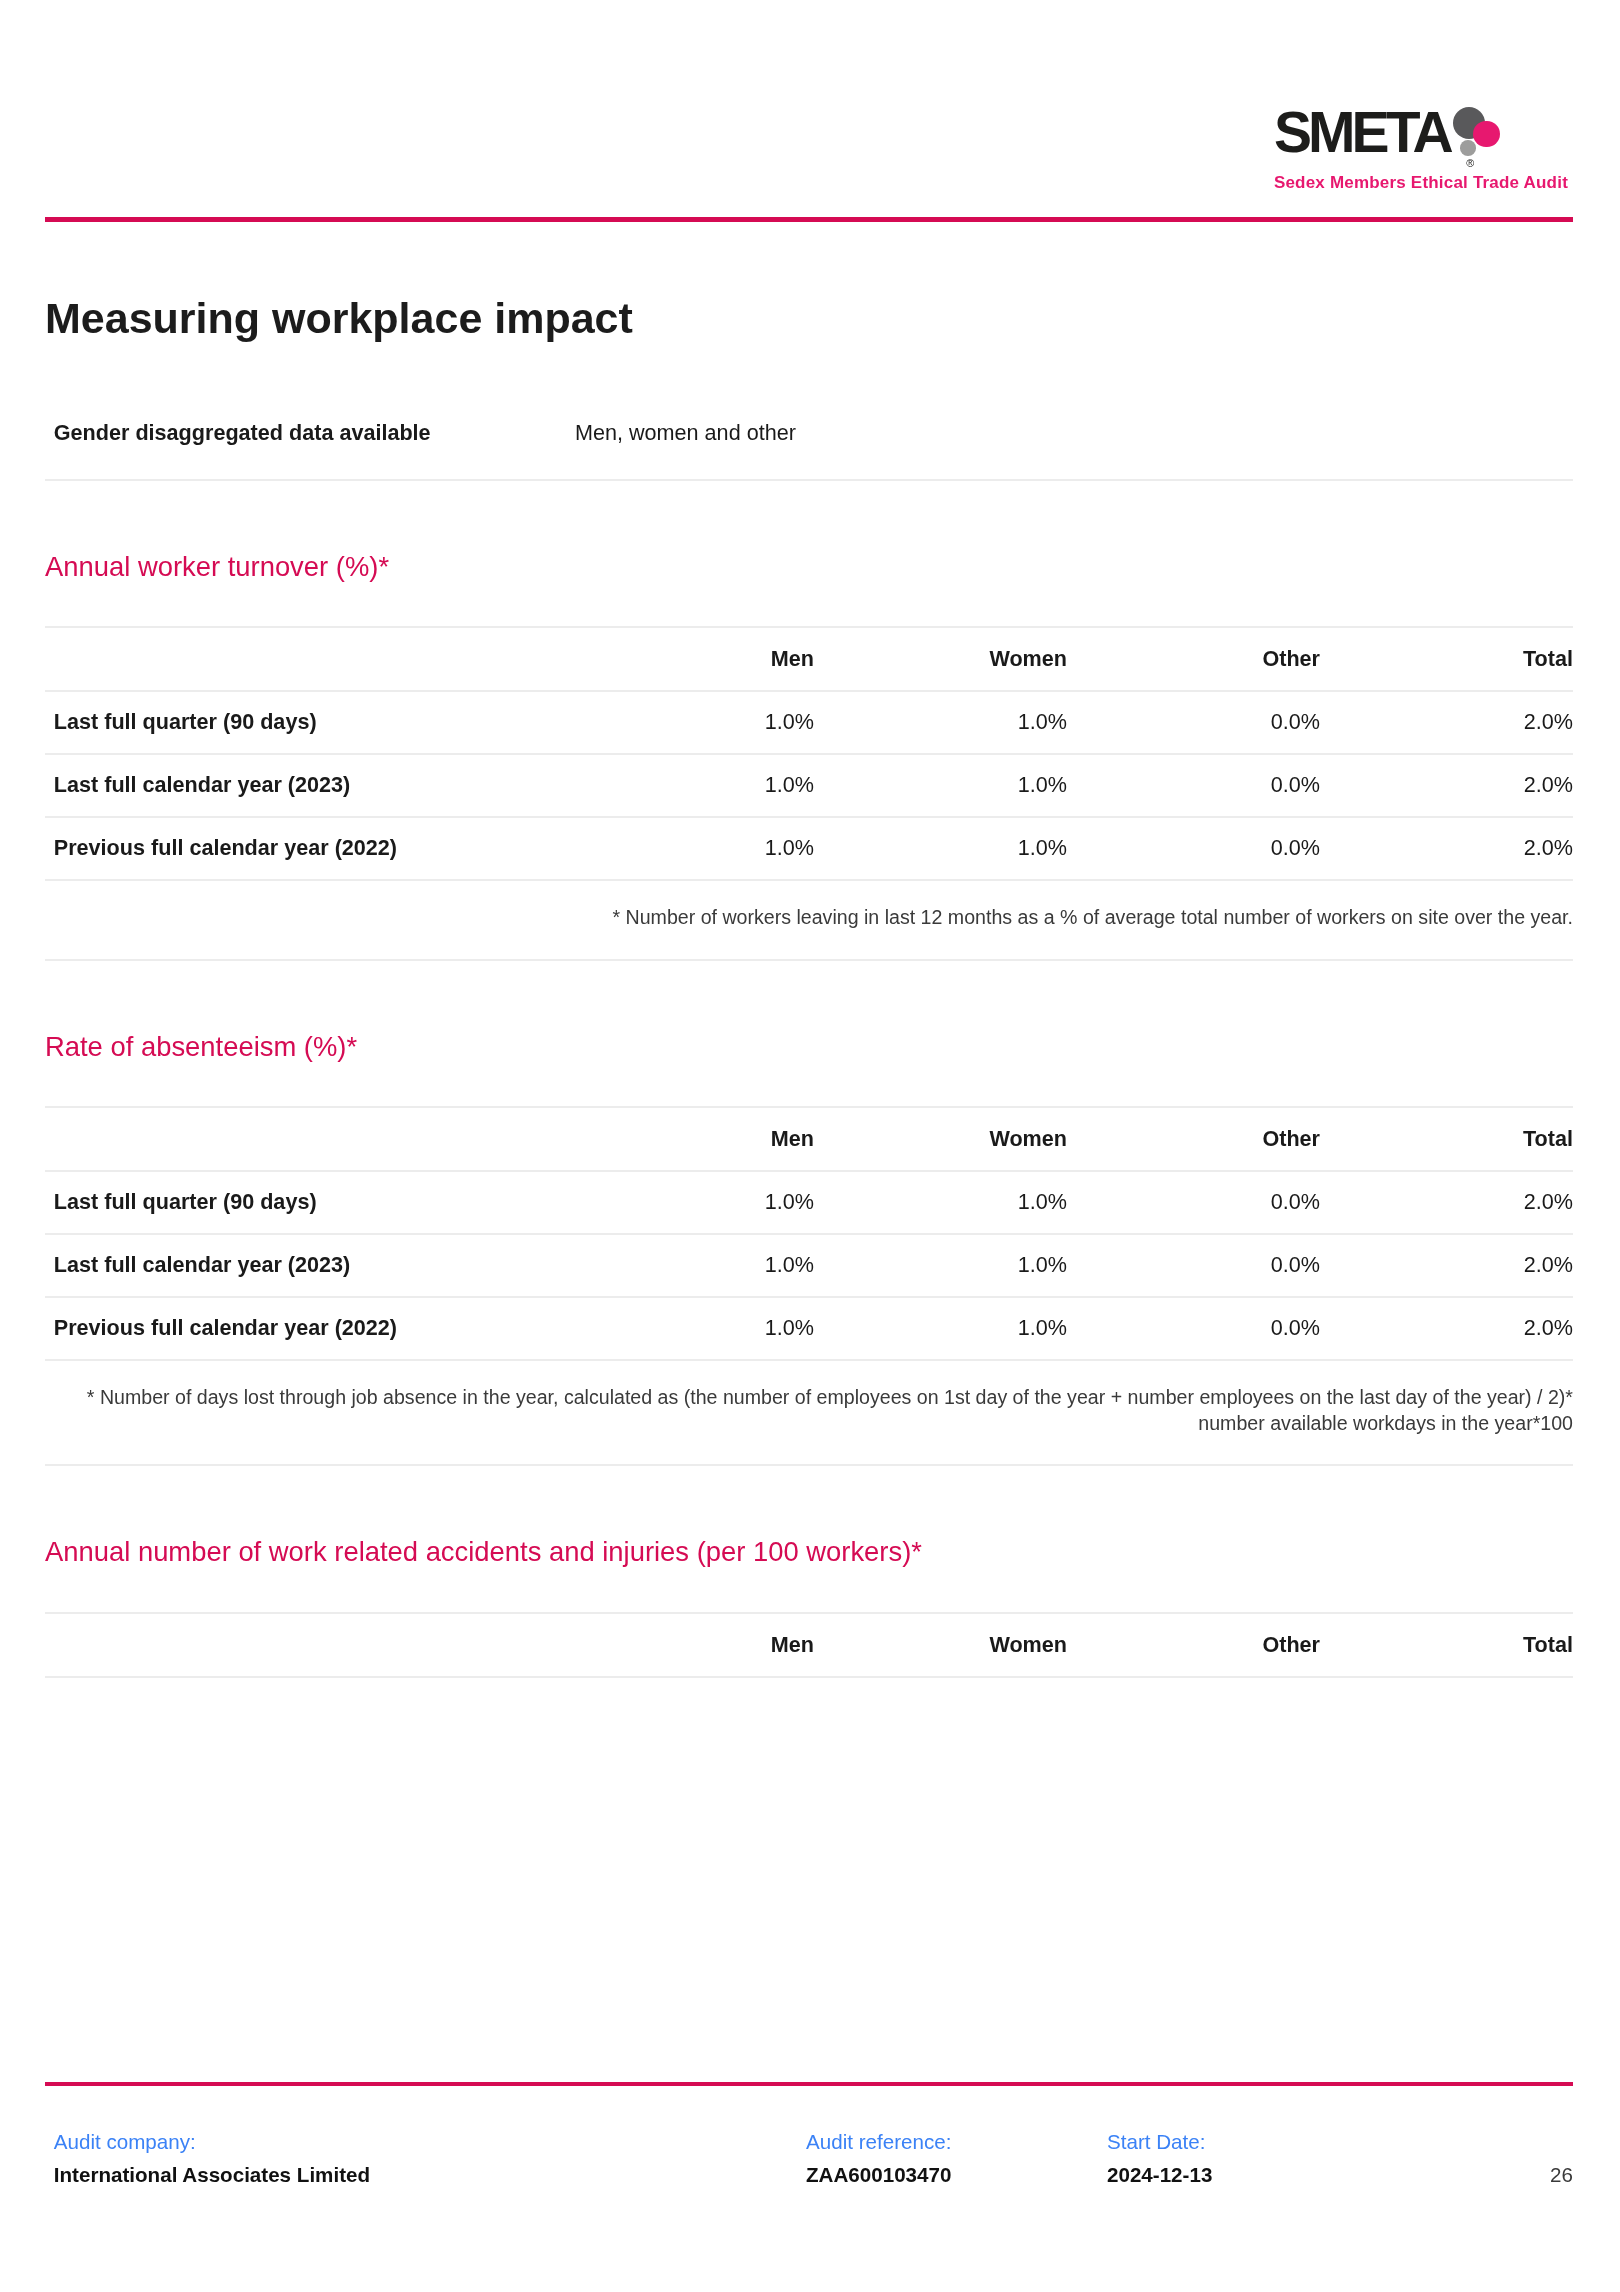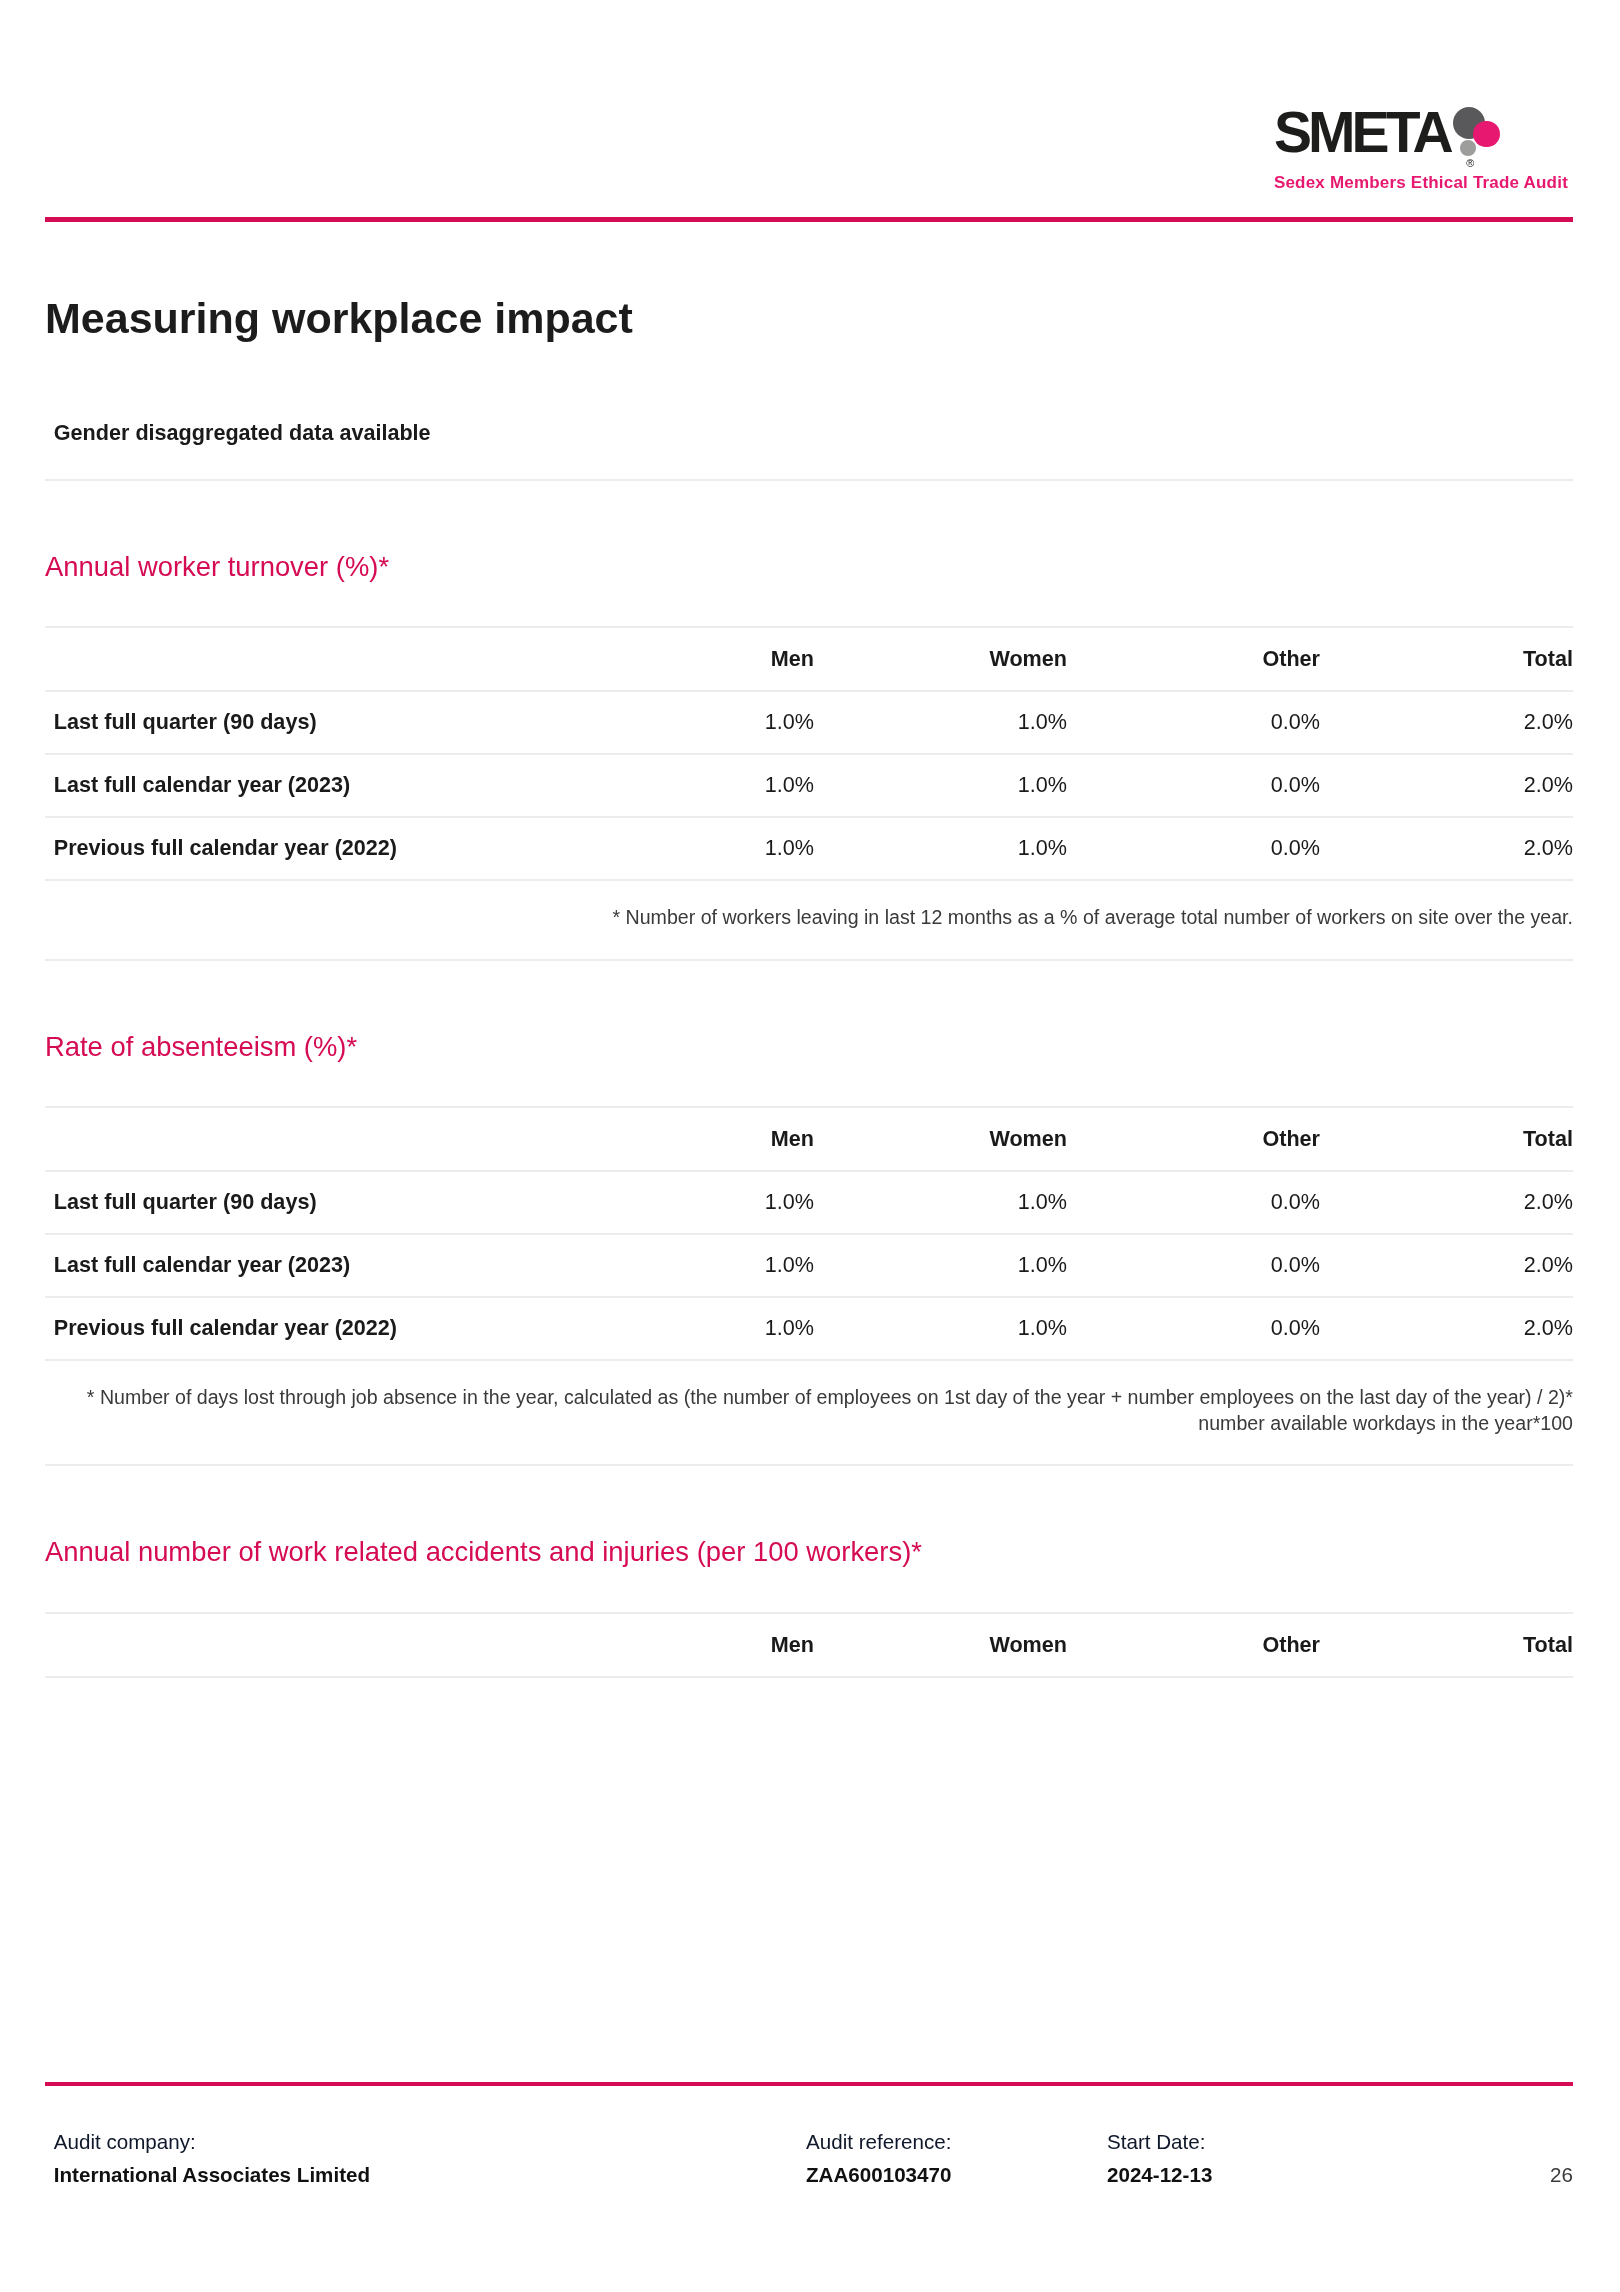--- a/index.html
+++ b/index.html
@@ -69,21 +69,21 @@
     font-size: 19.6px; line-height: 1.32; color: #3a3a3a; text-align: right;
     padding: 24.5px 0 27.4px 0; border-bottom: 2px solid var(--divider, #ececec);
   }
 
   .accidents-block { margin-top: 63px; padding-bottom: 25.5px; border-bottom: 2px solid var(--divider, #ececec); }
   .accidents-block .note-row { margin-top: 31px; }
 
   
   .footer { position: absolute; top: 2129px; left: 45px; right: 47px; height: 88px; font-size: 20.6px; line-height: 1.3; }
   .footer-block { position: absolute; top: 0; }
-  .footer-block .f-label { font-weight: 400; color: #0f172a; }
+  .footer-block .f-label { font-weight: 400; color: #3b82f6; }
   .footer-block .f-value { font-weight: 700; margin-top: 5.9px; color: #111111; }
   .fb-company   { left: 8.8px; }
   .fb-reference { left: 761px; }
   .fb-date      { left: 1062px; }
   .page-number  { position: absolute; right: 0; top: 33px; font-weight: 400; color: #3a3a3a; text-align: right; }
 </style>
 </head>
 <body>
 
 <div class="logo">
@@ -100,20 +100,21 @@
 </div>
 
 <div class="top-rule"></div>
 
 <main>
 
   <h1 class="page-title">Measuring workplace impact</h1>
 
   <div class="kv-row gender-row">
     <div class="kv-label">Gender disaggregated data available</div>
+    <div class="kv-value">Men, women and other</div>
   </div>
 
   <section>
     <h2 class="section-heading">Annual worker turnover (%)*</h2>
     <table class="data-table">
       <colgroup>
           <col class="c-label">
           <col class="c-num">
           <col class="c-num">
           <col class="c-num">

